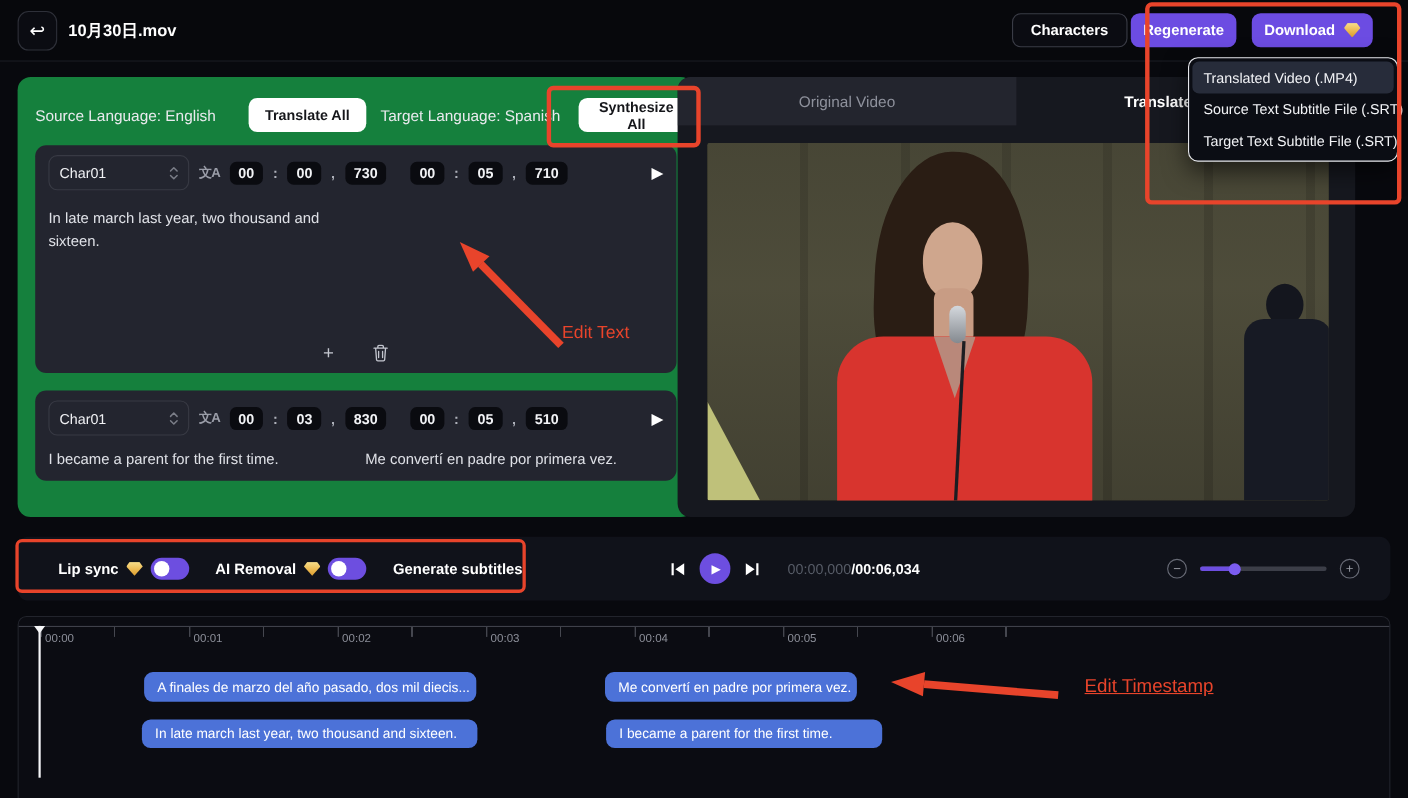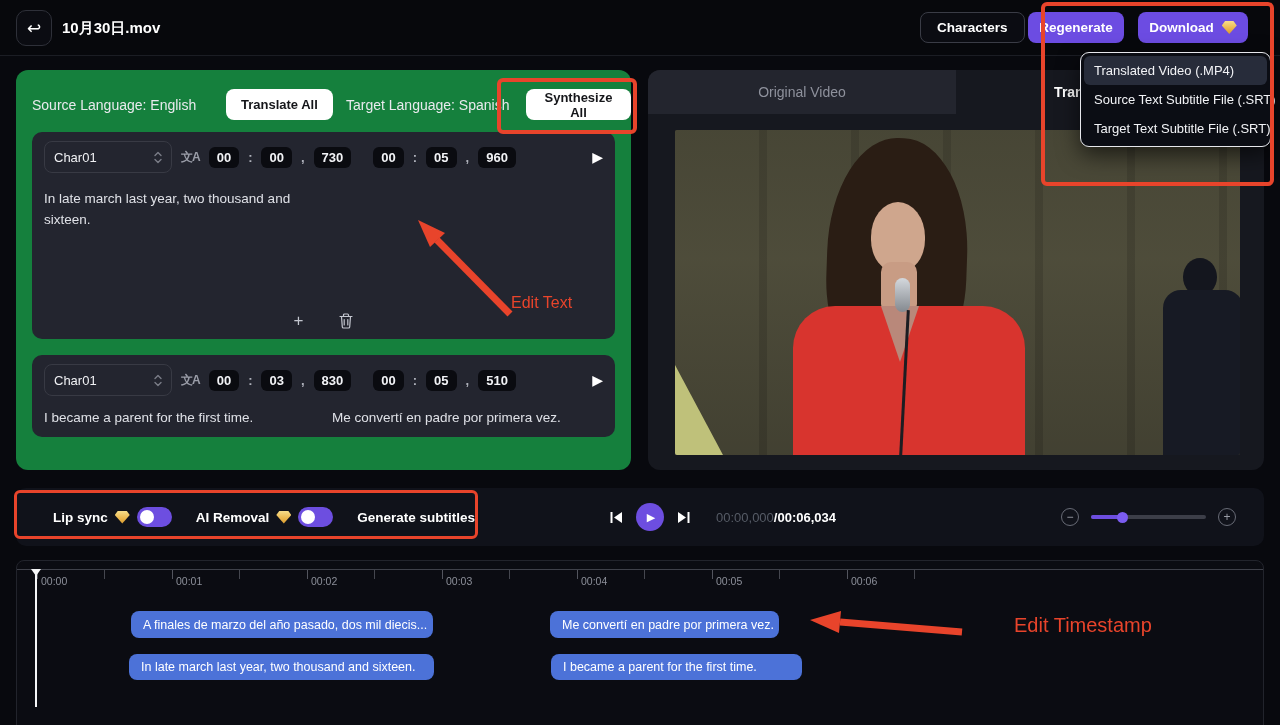--- a/index.html
+++ b/index.html
@@ -31,21 +31,21 @@
   #download-menu { position:absolute; left:1080px; top:52px; width:191px; z-index:40;
                    background:#0b0d14; border:1px solid #e6e7ec; border-radius:9px;
                    padding:3px; box-shadow:0 8px 22px rgba(0,0,0,.6); }
   .menu-item { height:29px; display:flex; align-items:center; padding:0 10px;
                font-size:13px; color:#f2f3f6; white-space:nowrap; border-radius:6px; cursor:pointer;}
   .menu-item.selected { background:#272c3a; }
 
   
   #left-panel  { position:absolute; left:16px;  top:70px; width:615px; height:400px;
                  background:#15803d; border-radius:12px; }
-  #right-panel { position:absolute; left:648px; top:70px; width:616px; height:400px;
+  #right-panel { position:absolute; left:616px; top:70px; width:616px; height:400px;
                  background:#16181f; border-radius:12px; overflow:hidden; }
 
   .lang-label { font-size:14px; color:#e9eaee; }
   .white-btn { background:#fff; color:#15161a; border:none; border-radius:8px;
                font-size:13px; font-weight:700; display:flex; align-items:center;
                justify-content:center; padding:0 15px; height:31px; cursor:pointer; }
 
   .sub-card { position:absolute; left:16px; width:583px; background:#23252f; border-radius:10px; }
   .card-head { display:flex; align-items:center; gap:9px; padding:8px 12px 0 12px; height:42px; }
   .char-select { width:128px; height:32px; border:1px solid #383a44; border-radius:8px;
@@ -148,21 +148,21 @@
               white-space:nowrap; overflow:hidden; cursor:grab; }
 
   
   .anno-rect { position:absolute; border:4px solid #e8442b; border-radius:6px; z-index:60; pointer-events:none; }
   #anno-rect-download { left:1041px; top:2px; width:233px; height:184px; }
   #anno-rect-synth { left:497px; top:78px; width:140px; height:56px; }
   #anno-rect-toolbar { left:14px; top:490px; width:464px; height:49px; border-width:3.5px; }
   #anno-svg { position:absolute; left:0; top:0; width:1280px; height:725px; z-index:61; pointer-events:none; }
   .anno-label { position:absolute; color:#e8442b; font-size:16px; z-index:62; pointer-events:none; }
   #edit-text-label { left:511px; top:294px; }
-  #edit-timestamp-label { left:1014px; top:614px; font-size:20px; }
+  #edit-timestamp-label { left:986px; top:614px; font-size:17px;text-decoration:underline; }
 
   svg.ic { display:block; }
 </style>
 </head>
 <body>
 
 <div id="topbar">
   <div id="back-btn">
     <span>↩</span>
   </div>
@@ -207,21 +207,21 @@
       <span class="time-box">00</span>
       <span class="t-sep">:</span>
       <span class="time-box">00</span>
       <span class="t-sep">,</span>
       <span class="time-box">730</span>
       <span style="width:4px"></span>
       <span class="time-box">00</span>
       <span class="t-sep">:</span>
       <span class="time-box">05</span>
       <span class="t-sep">,</span>
-      <span class="time-box">960</span>
+      <span class="time-box">710</span>
       <span class="row-play">▶</span>
     </div>
     <div class="sub-text" style="left:12px; top:56px; width:272px;">In late march last year, two thousand and sixteen.</div>
     <div class="card-foot">
       <span class="foot-ic">+</span>
       <span class="foot-ic">
         <svg class="ic" width="14" height="16" viewBox="0 0 14 16">
             <path d="M1 3.5 h12 M4.5 3.5 V2 a1 1 0 0 1 1-1 h3 a1 1 0 0 1 1 1 v1.5 M2.5 3.5 l.8 10.4 a1.2 1.2 0 0 0 1.2 1.1 h5 a1.2 1.2 0 0 0 1.2-1.1 l.8-10.4 M5.2 6.5 v5.5 M8.8 6.5 v5.5" stroke="#c3c6cf" stroke-width="1.2" fill="none" stroke-linecap="round"></path>
           </svg>
       </span>

